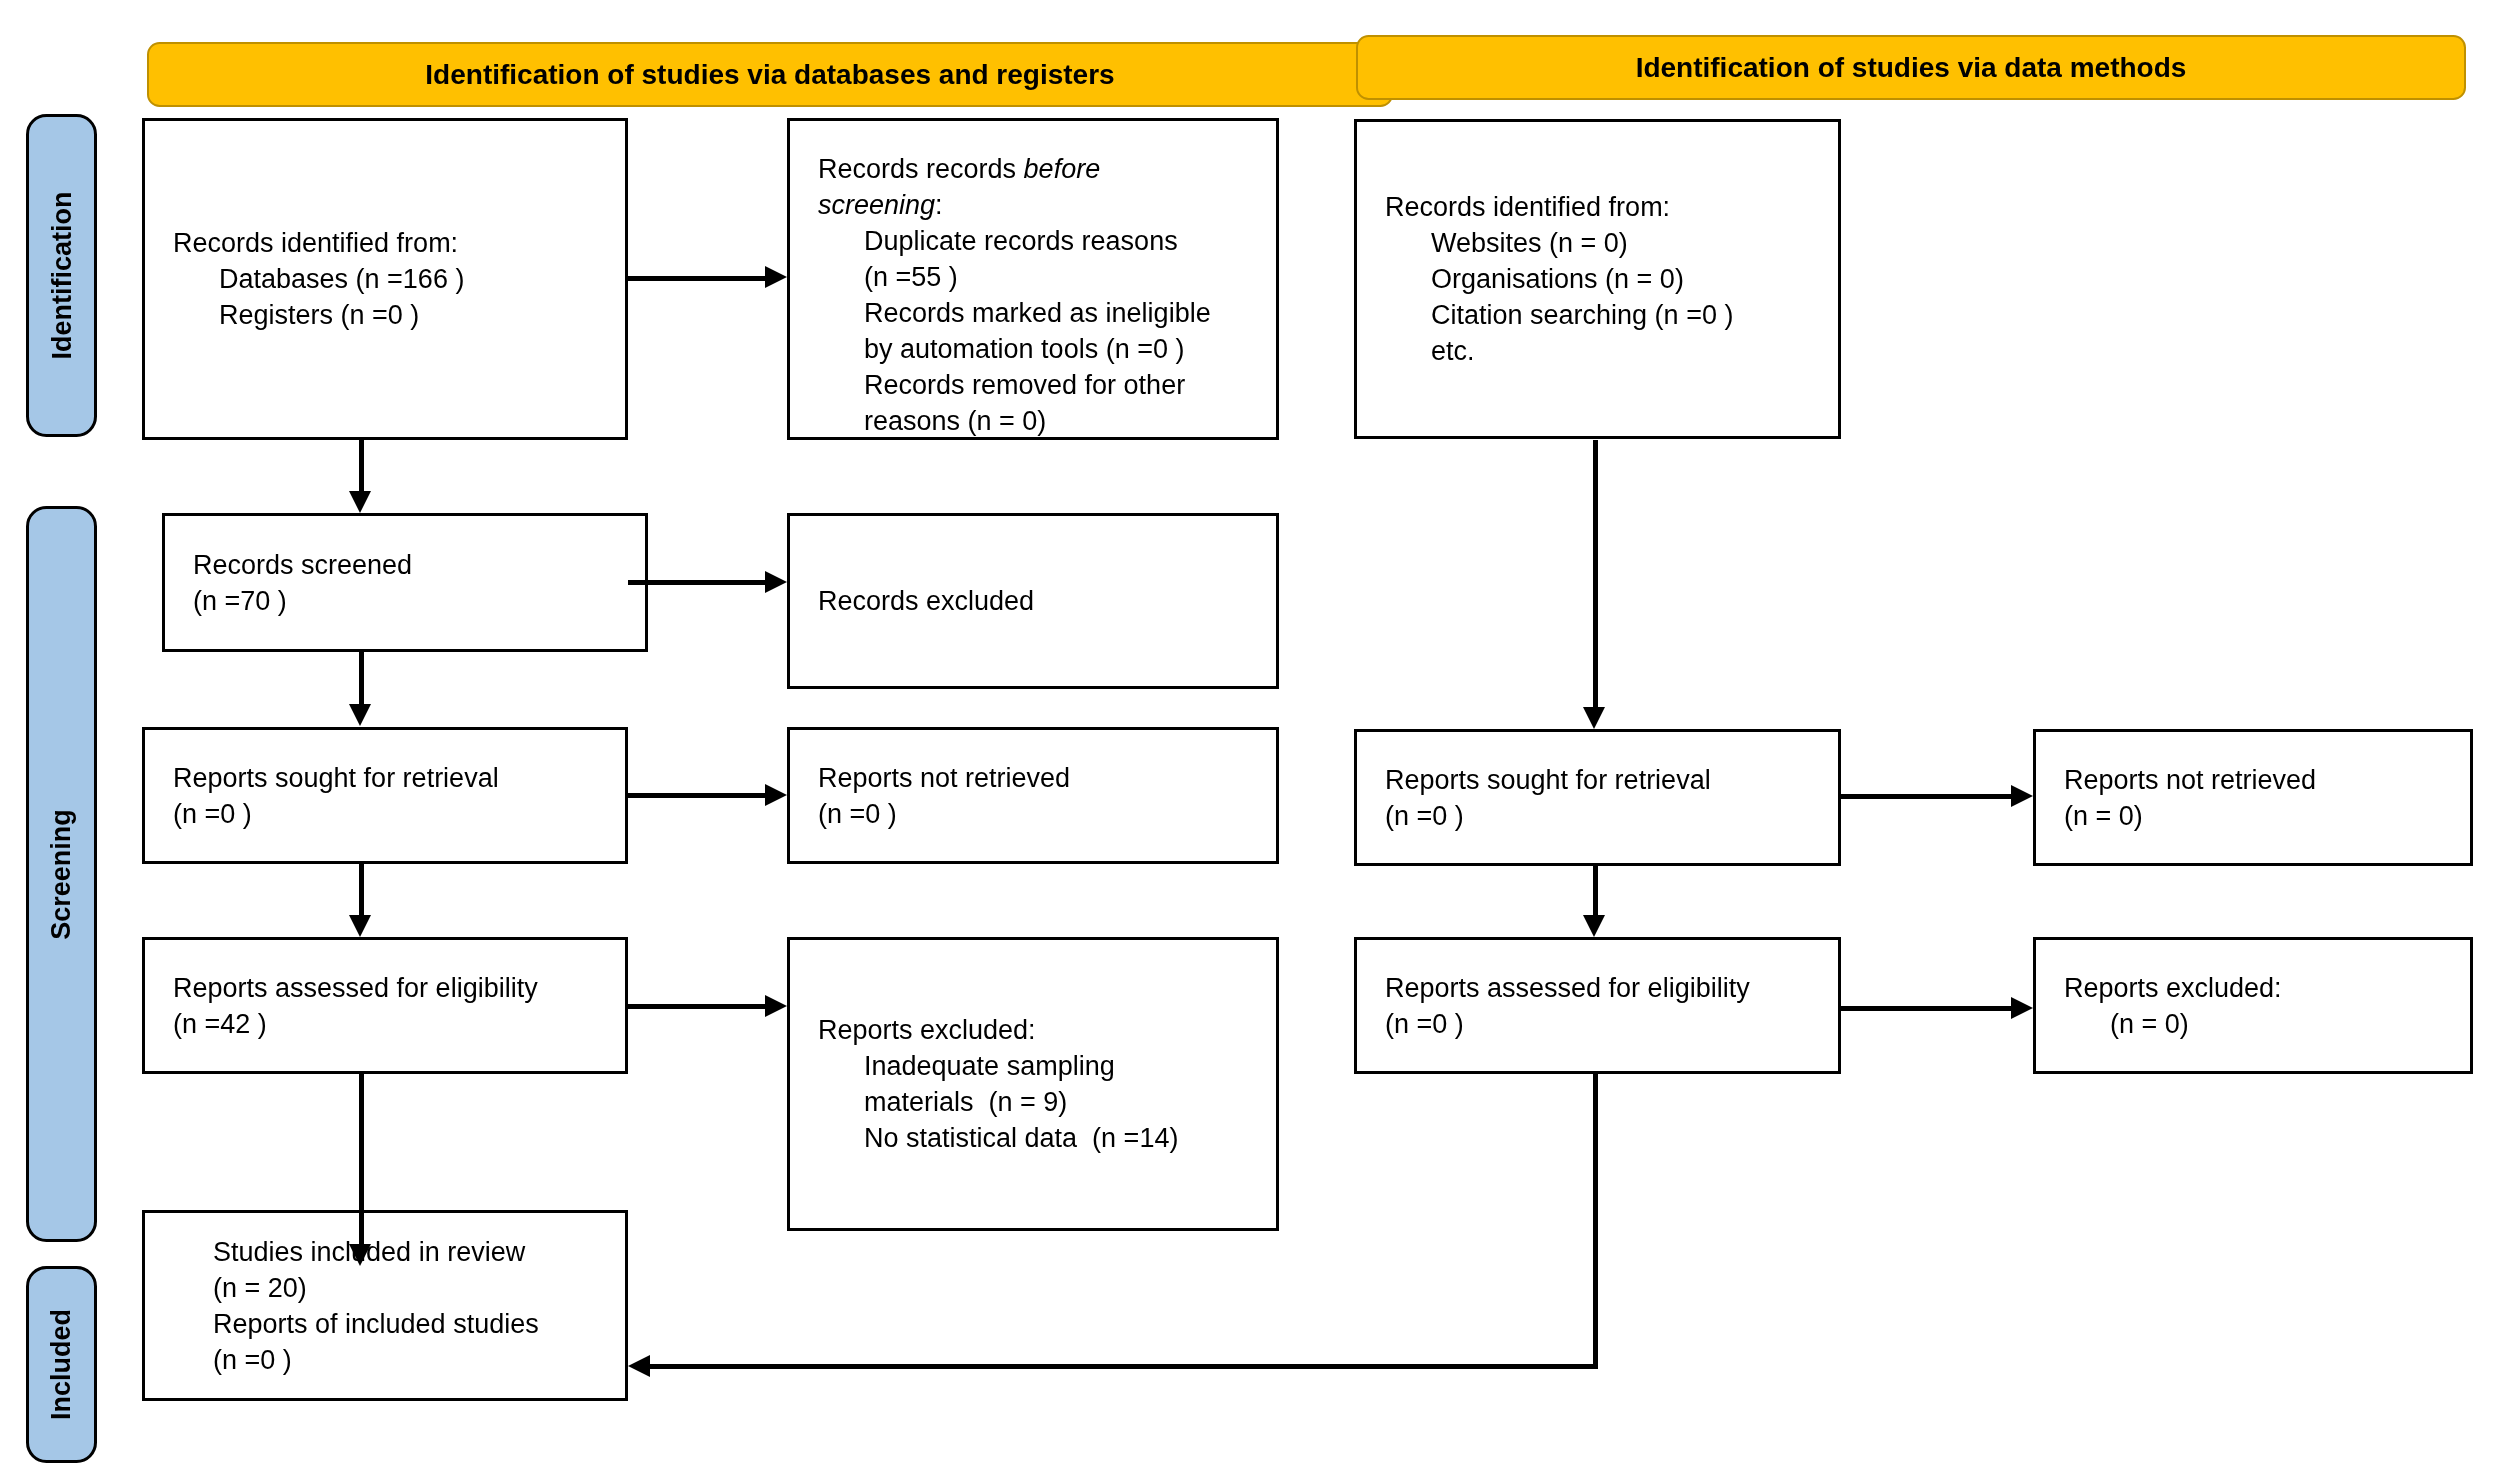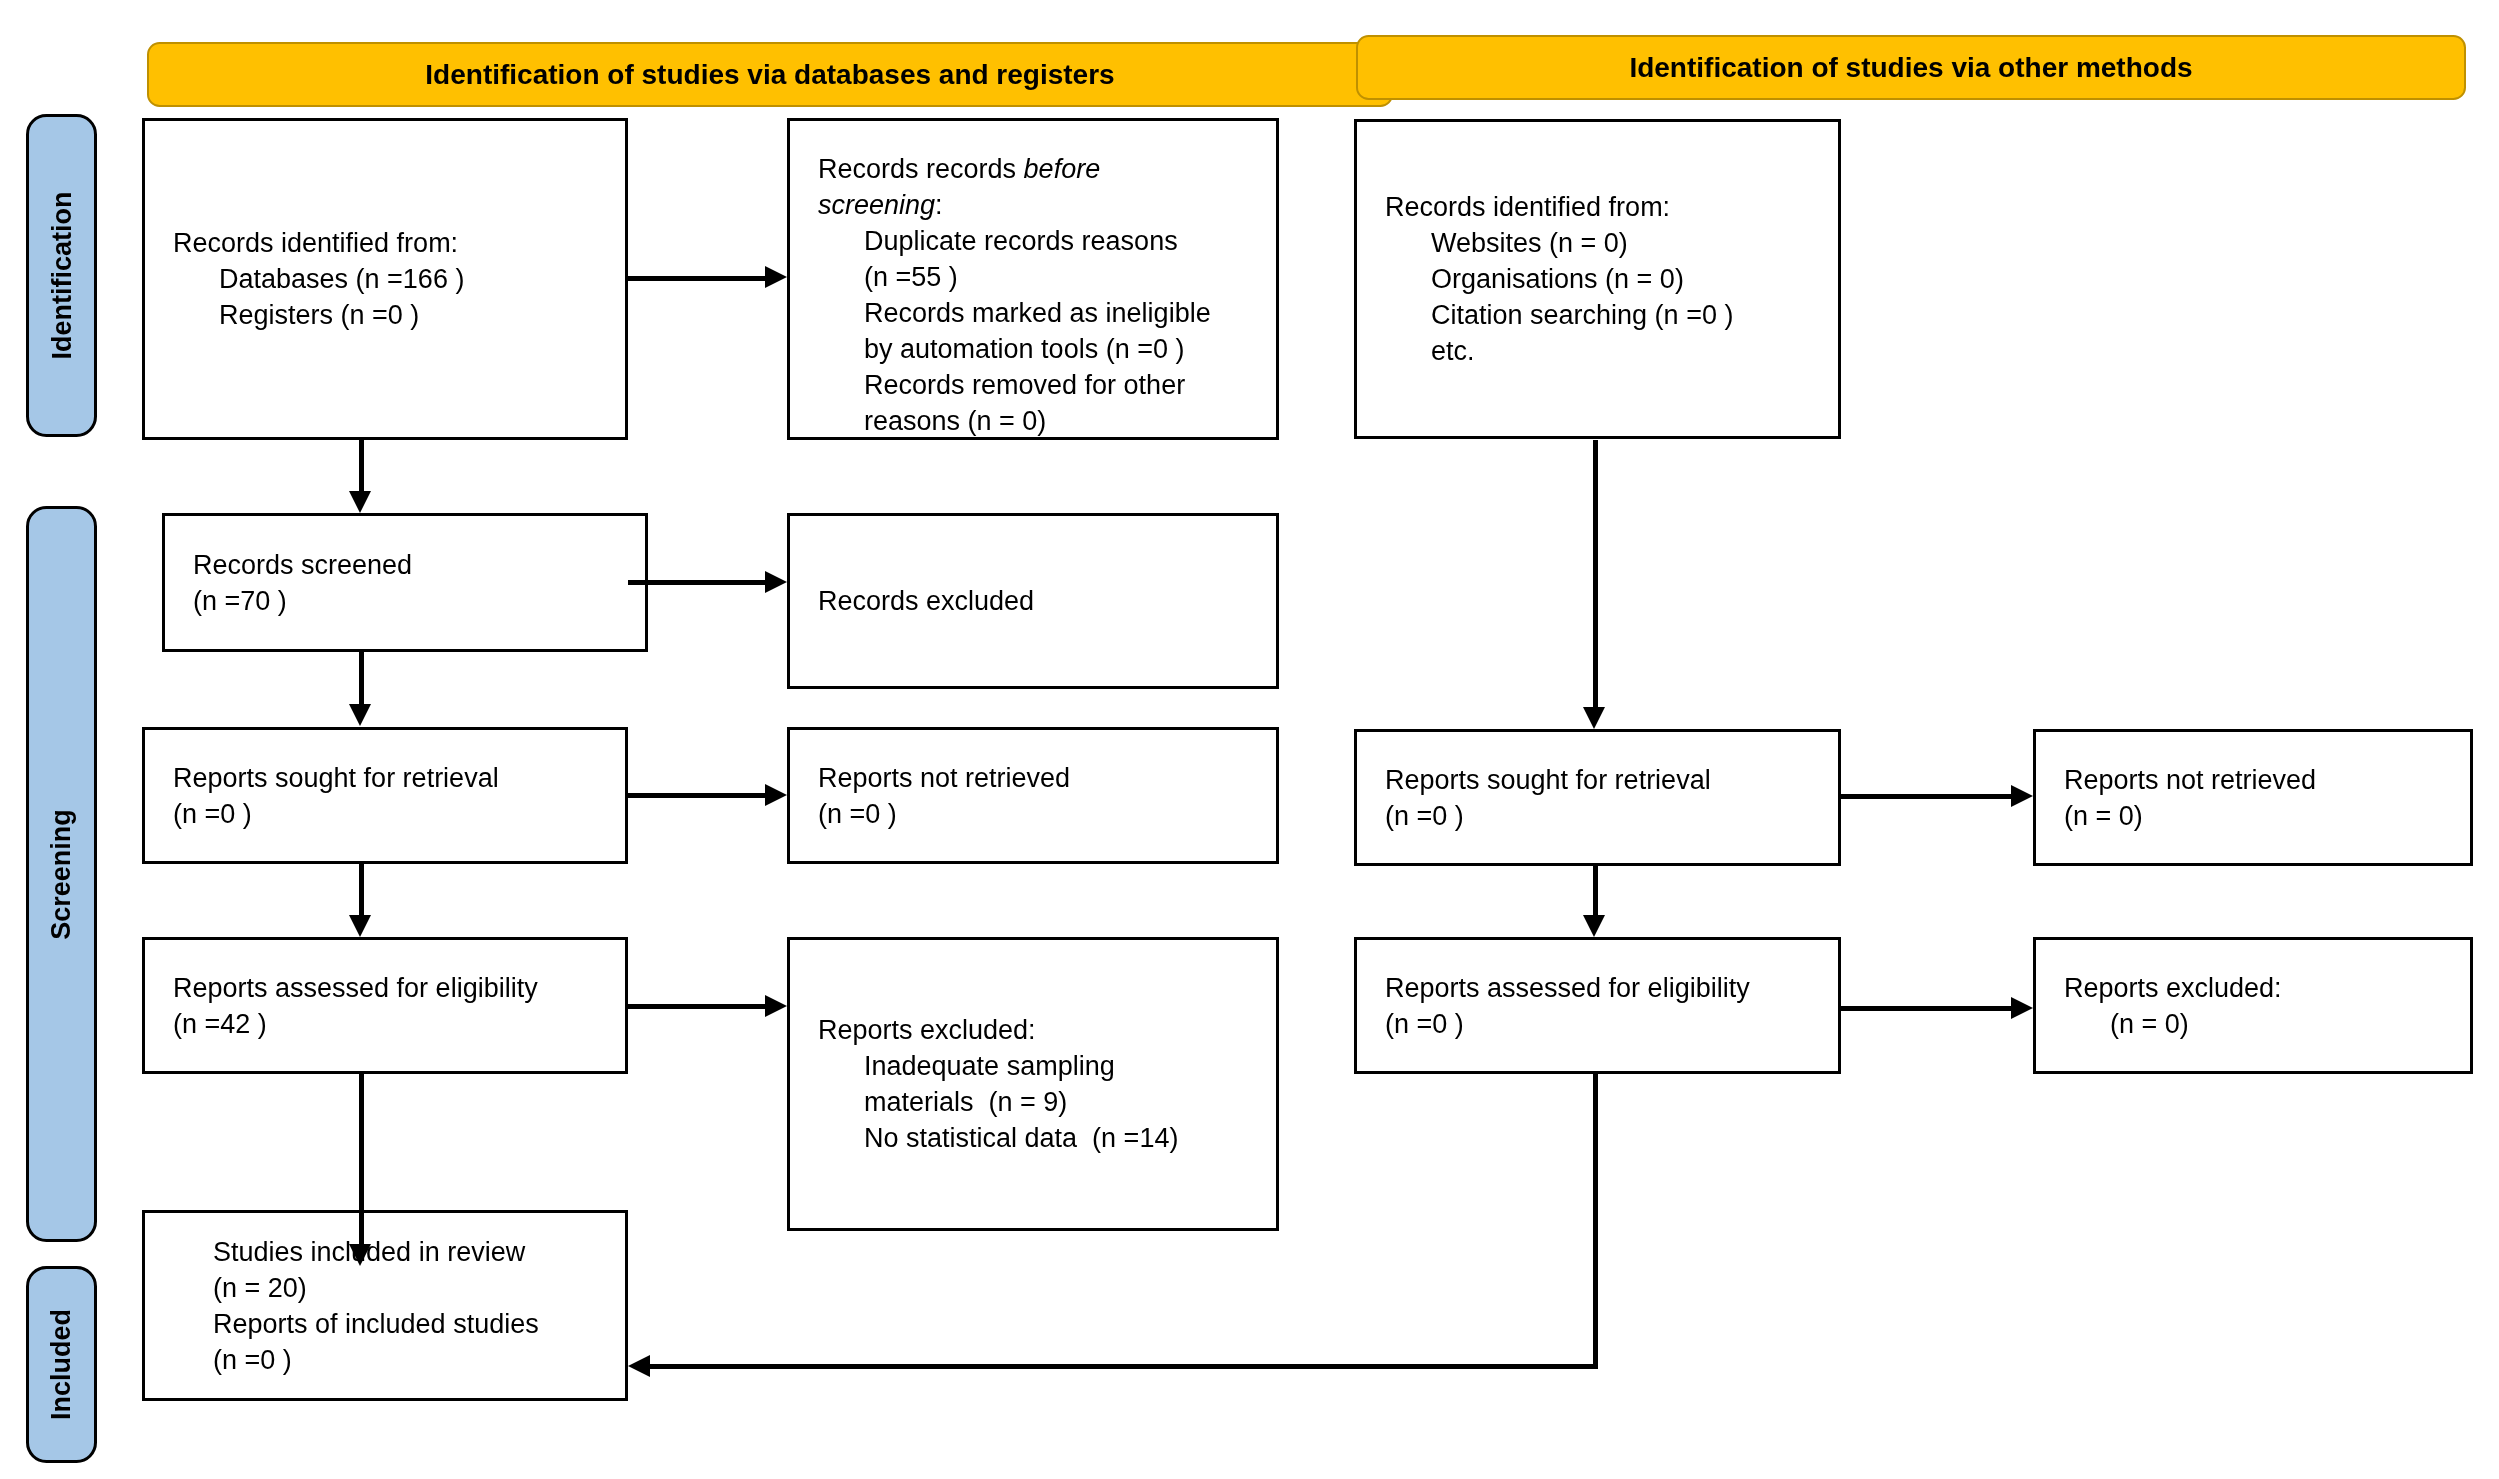--- a/index.html
+++ b/index.html
@@ -35,21 +35,21 @@
 </style>
 </head>
 <body>
 
 <div class="canvas">
 
   <div class="banner" style="left:147px;top:35px;width:1246px;margin-top:7px;">
     <span>Identification of studies via databases and registers</span>
   </div>
   <div class="banner" style="left:1356px;top:35px;width:1110px;">
-    <span>Identification of studies via other methods</span>
+    <span>Identification of studies via data methods</span>
   </div>
 
   <div class="stage" style="left:26px;top:114px;height:323px;">
     <span class="rot">Identification</span>
   </div>
   <div class="stage" style="left:26px;top:506px;height:736px;">
     <span class="rot">Screening</span>
   </div>
   <div class="stage" style="left:26px;top:1266px;height:197px;">
     <span class="rot">Included</span>

